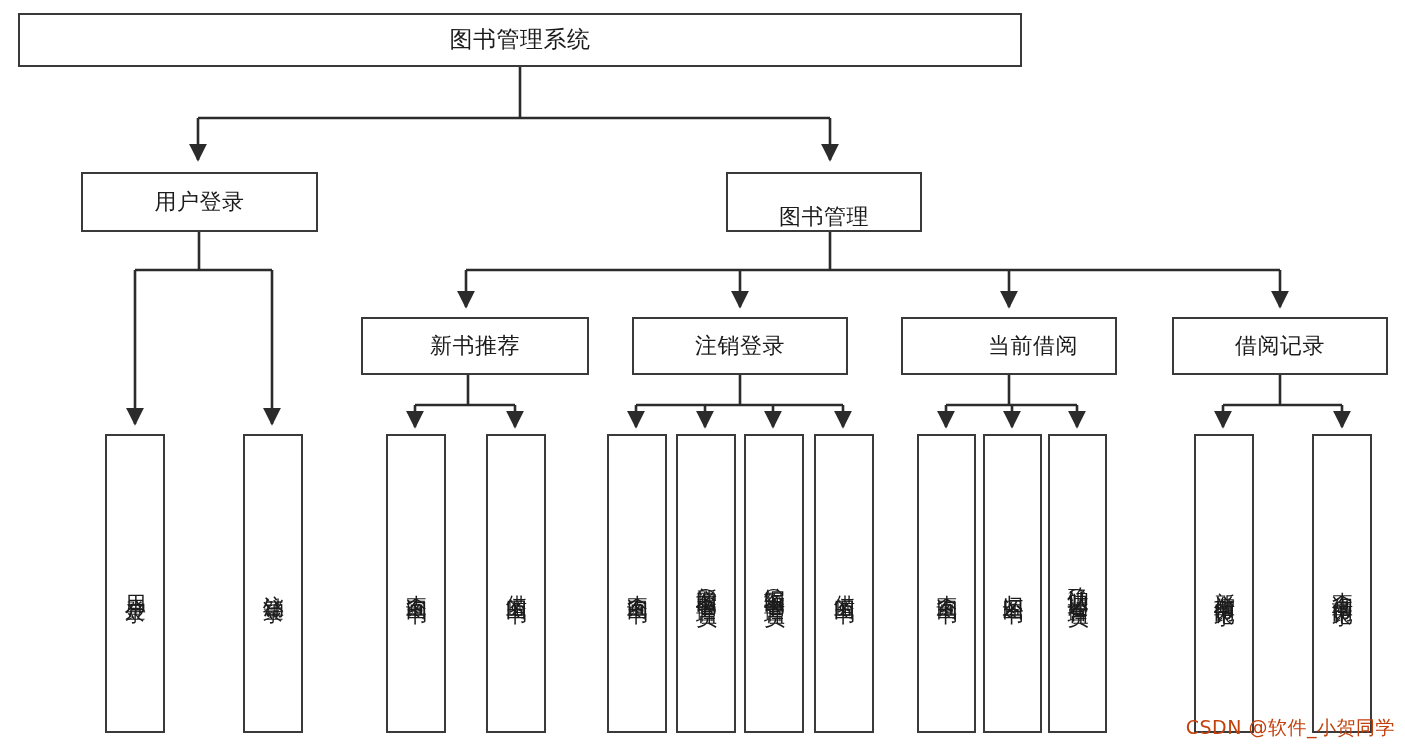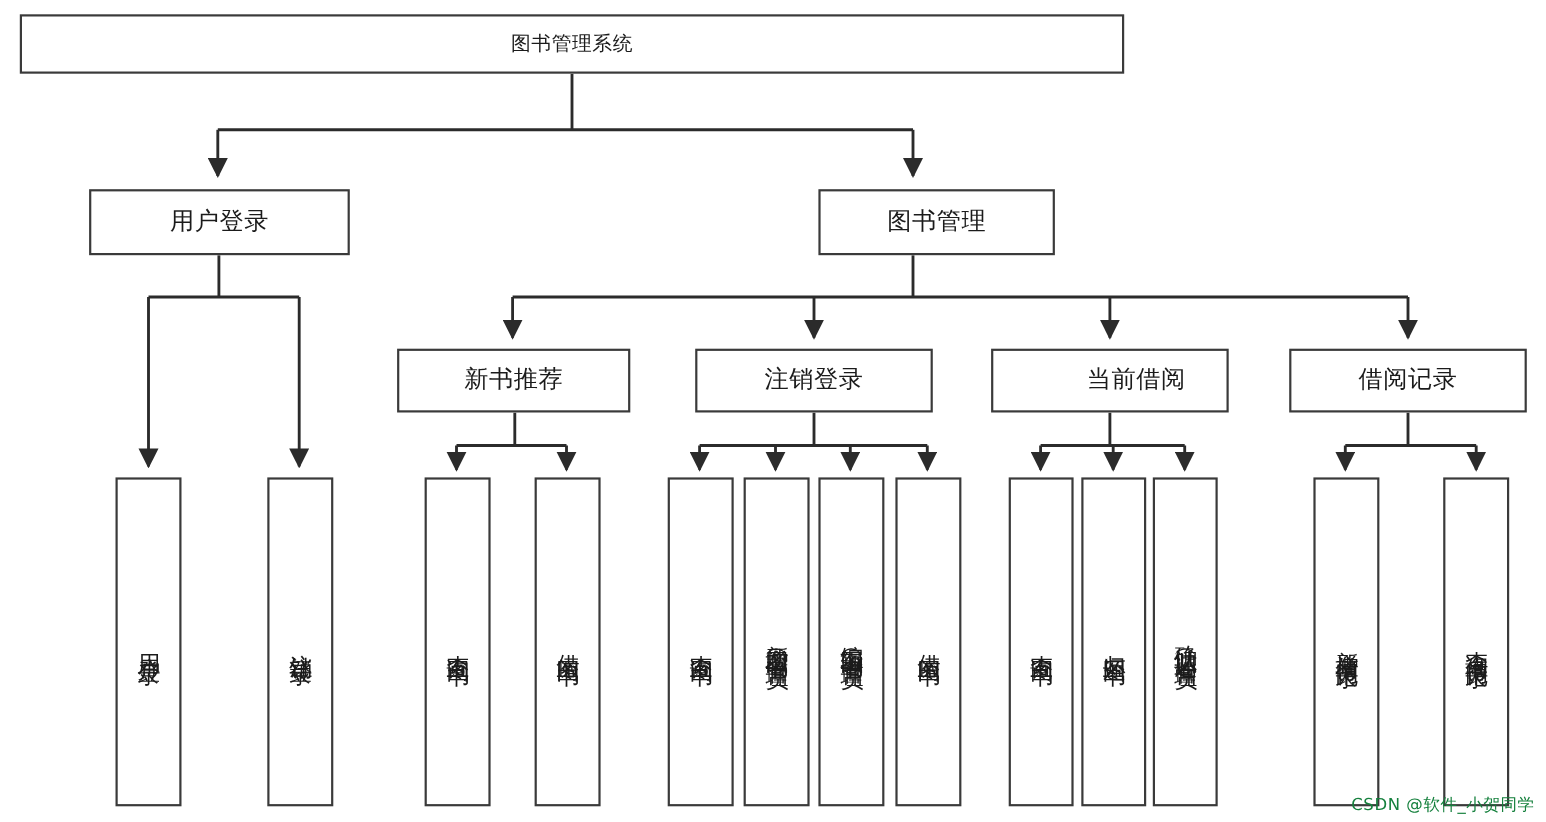--- a/index.html
+++ b/index.html
@@ -41,41 +41,41 @@
     text-align: center;
     line-height: 1.18;
     letter-spacing: 0.5px;
   }
   
   .node.horiz .label {
     font-size: 22px;
     writing-mode: horizontal-tb;
   }
   .node.root .label {
-    font-size: 18px;
+    font-size: 23px;
   }
   
   .node.vert {
     align-items: center;
     justify-content: center;
   }
   .node.vert .label {
     writing-mode: vertical-rl;
     text-orientation: upright;
     font-size: 21px;
     line-height: 1.0;
     letter-spacing: 3px;
     white-space: nowrap;
   }
   #watermark {
     position: absolute;
     right: 10px;
     bottom: 6px;
-    font-size: 15px;
-    color: #15803d;
+    font-size: 19px;
+    color: #c2410c;
     white-space: nowrap;
     letter-spacing: 0.5px;
     user-select: none;
   }
 </style>
 </head>
 <body>
 
 <div id="canvas">
 
@@ -130,25 +130,25 @@
   </svg>
 
   <div class="node horiz root" style="left:18px; top:13px; width:1004px; height:54px;">
     <span class="label">图书管理系统</span>
   </div>
 
   <div class="node horiz" style="left:81px; top:172px; width:237px; height:60px;">
     <span class="label">用户登录</span>
   </div>
 
-  <div class="node horiz" style="left:744px; top:172px; width:215px; height:60px;">
+  <div class="node horiz" style="left:726px; top:172px; width:196px; height:60px;align-items:flex-end;">
     <span class="label">图书管理</span>
   </div>
 
-  <div class="node horiz" style="left:361px; top:317px; width:212px; height:58px;">
+  <div class="node horiz" style="left:361px; top:317px; width:228px; height:58px;">
     <span class="label">新书推荐</span>
   </div>
 
   <div class="node horiz" style="left:632px; top:317px; width:216px; height:58px;">
     <span class="label">注销登录</span>
   </div>
 
   <div class="node horiz" style="left:901px; top:317px; width:216px; height:58px;padding-left:48px;">
     <span class="label">当前借阅</span>
   </div>

